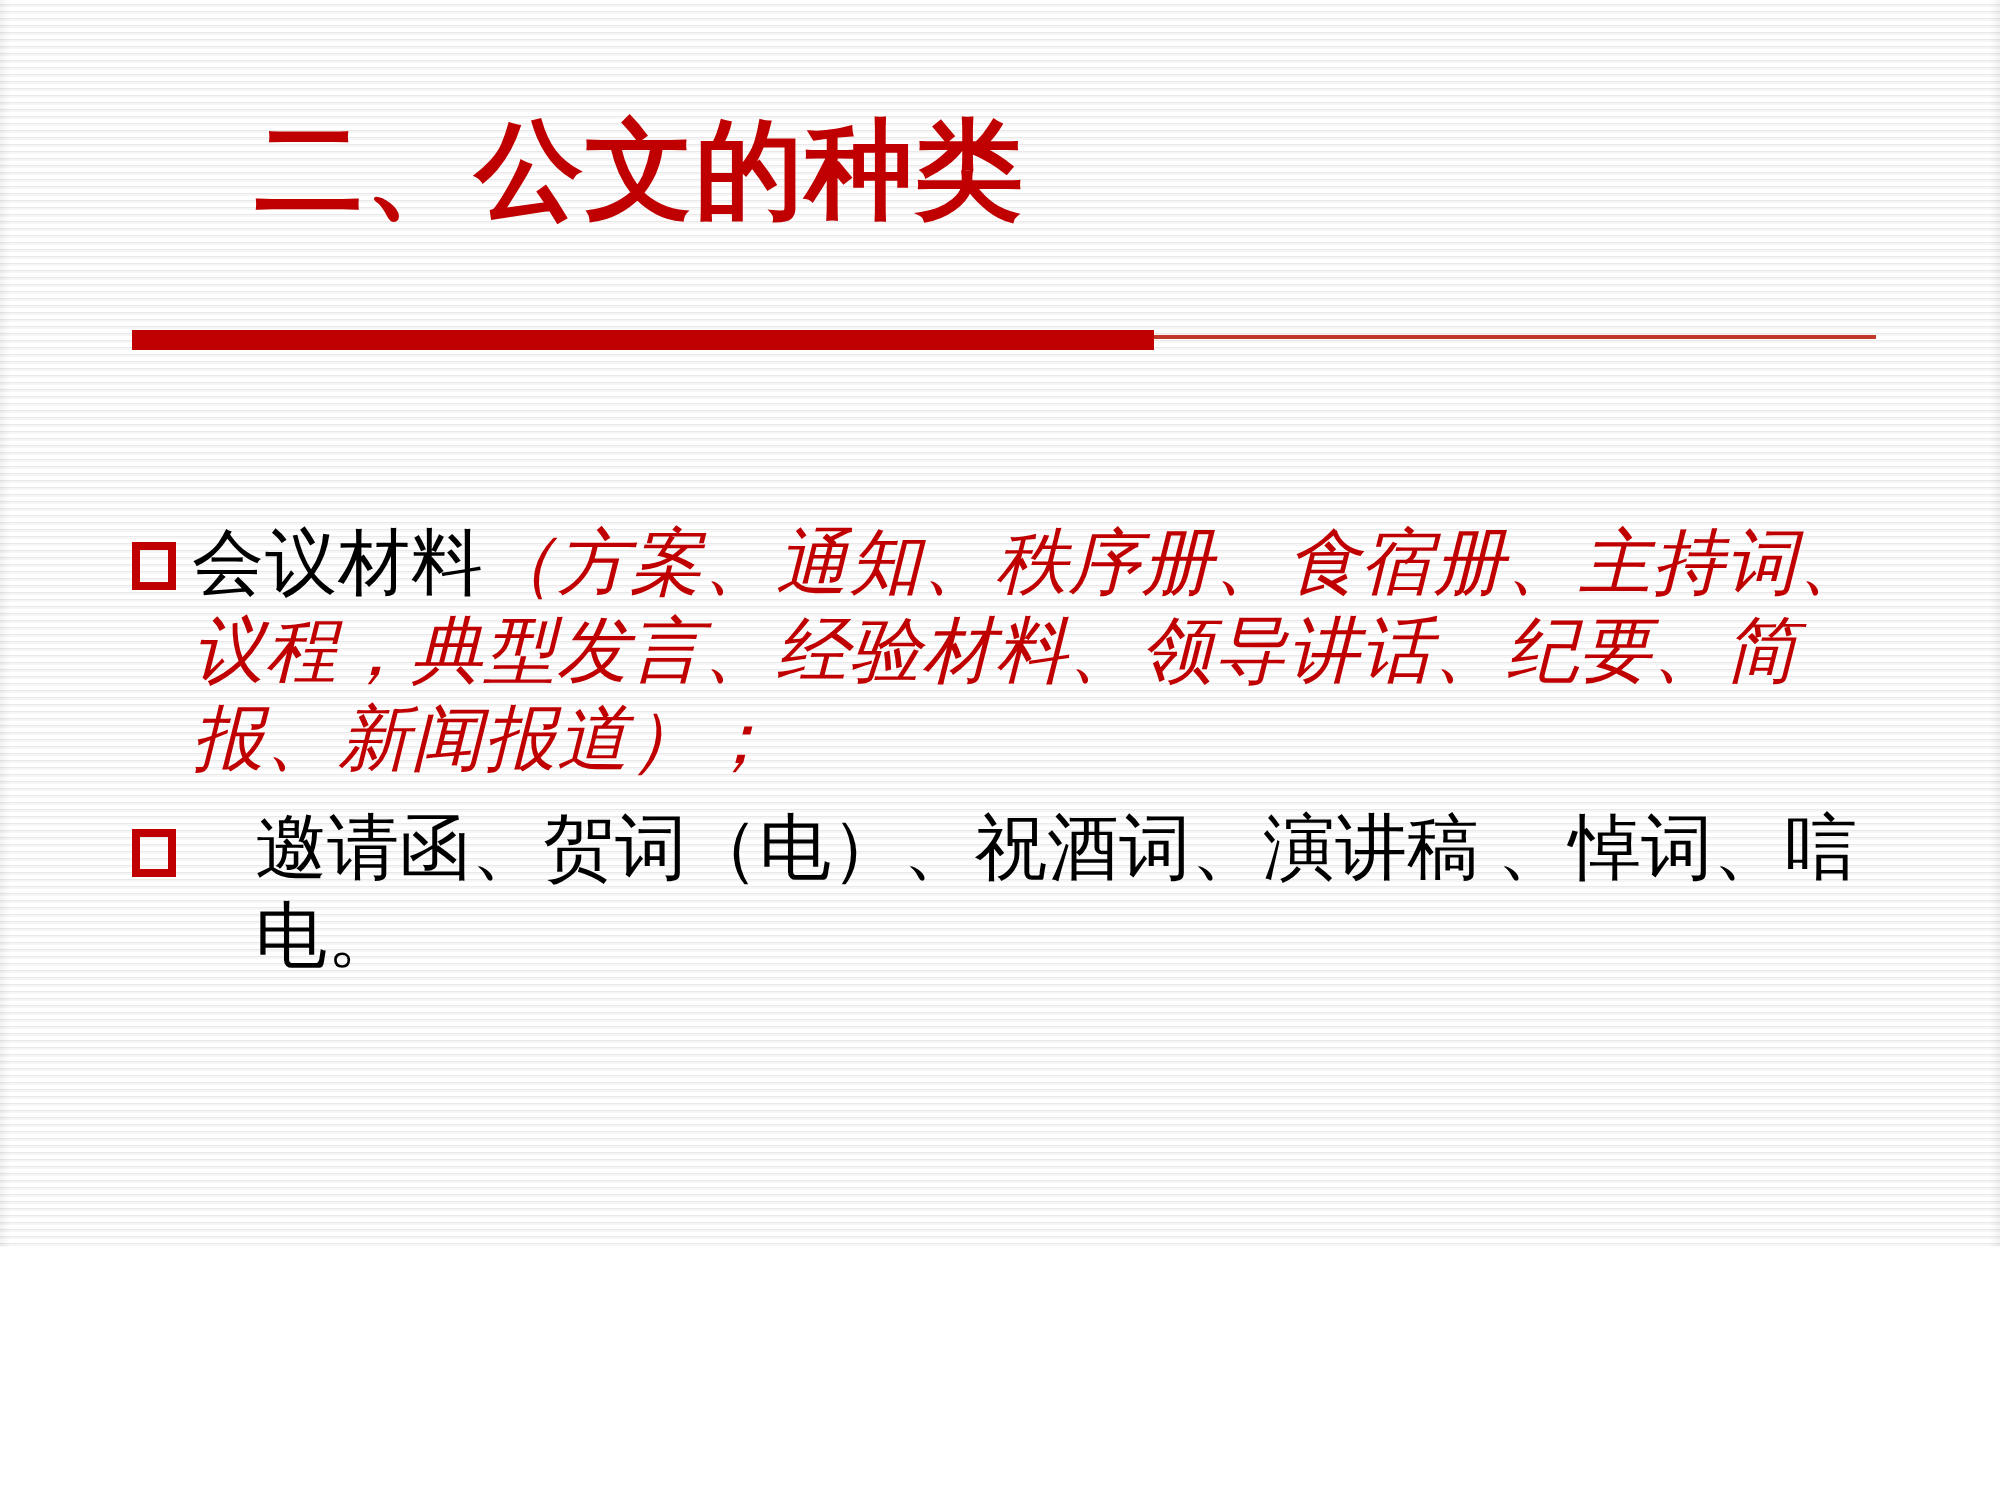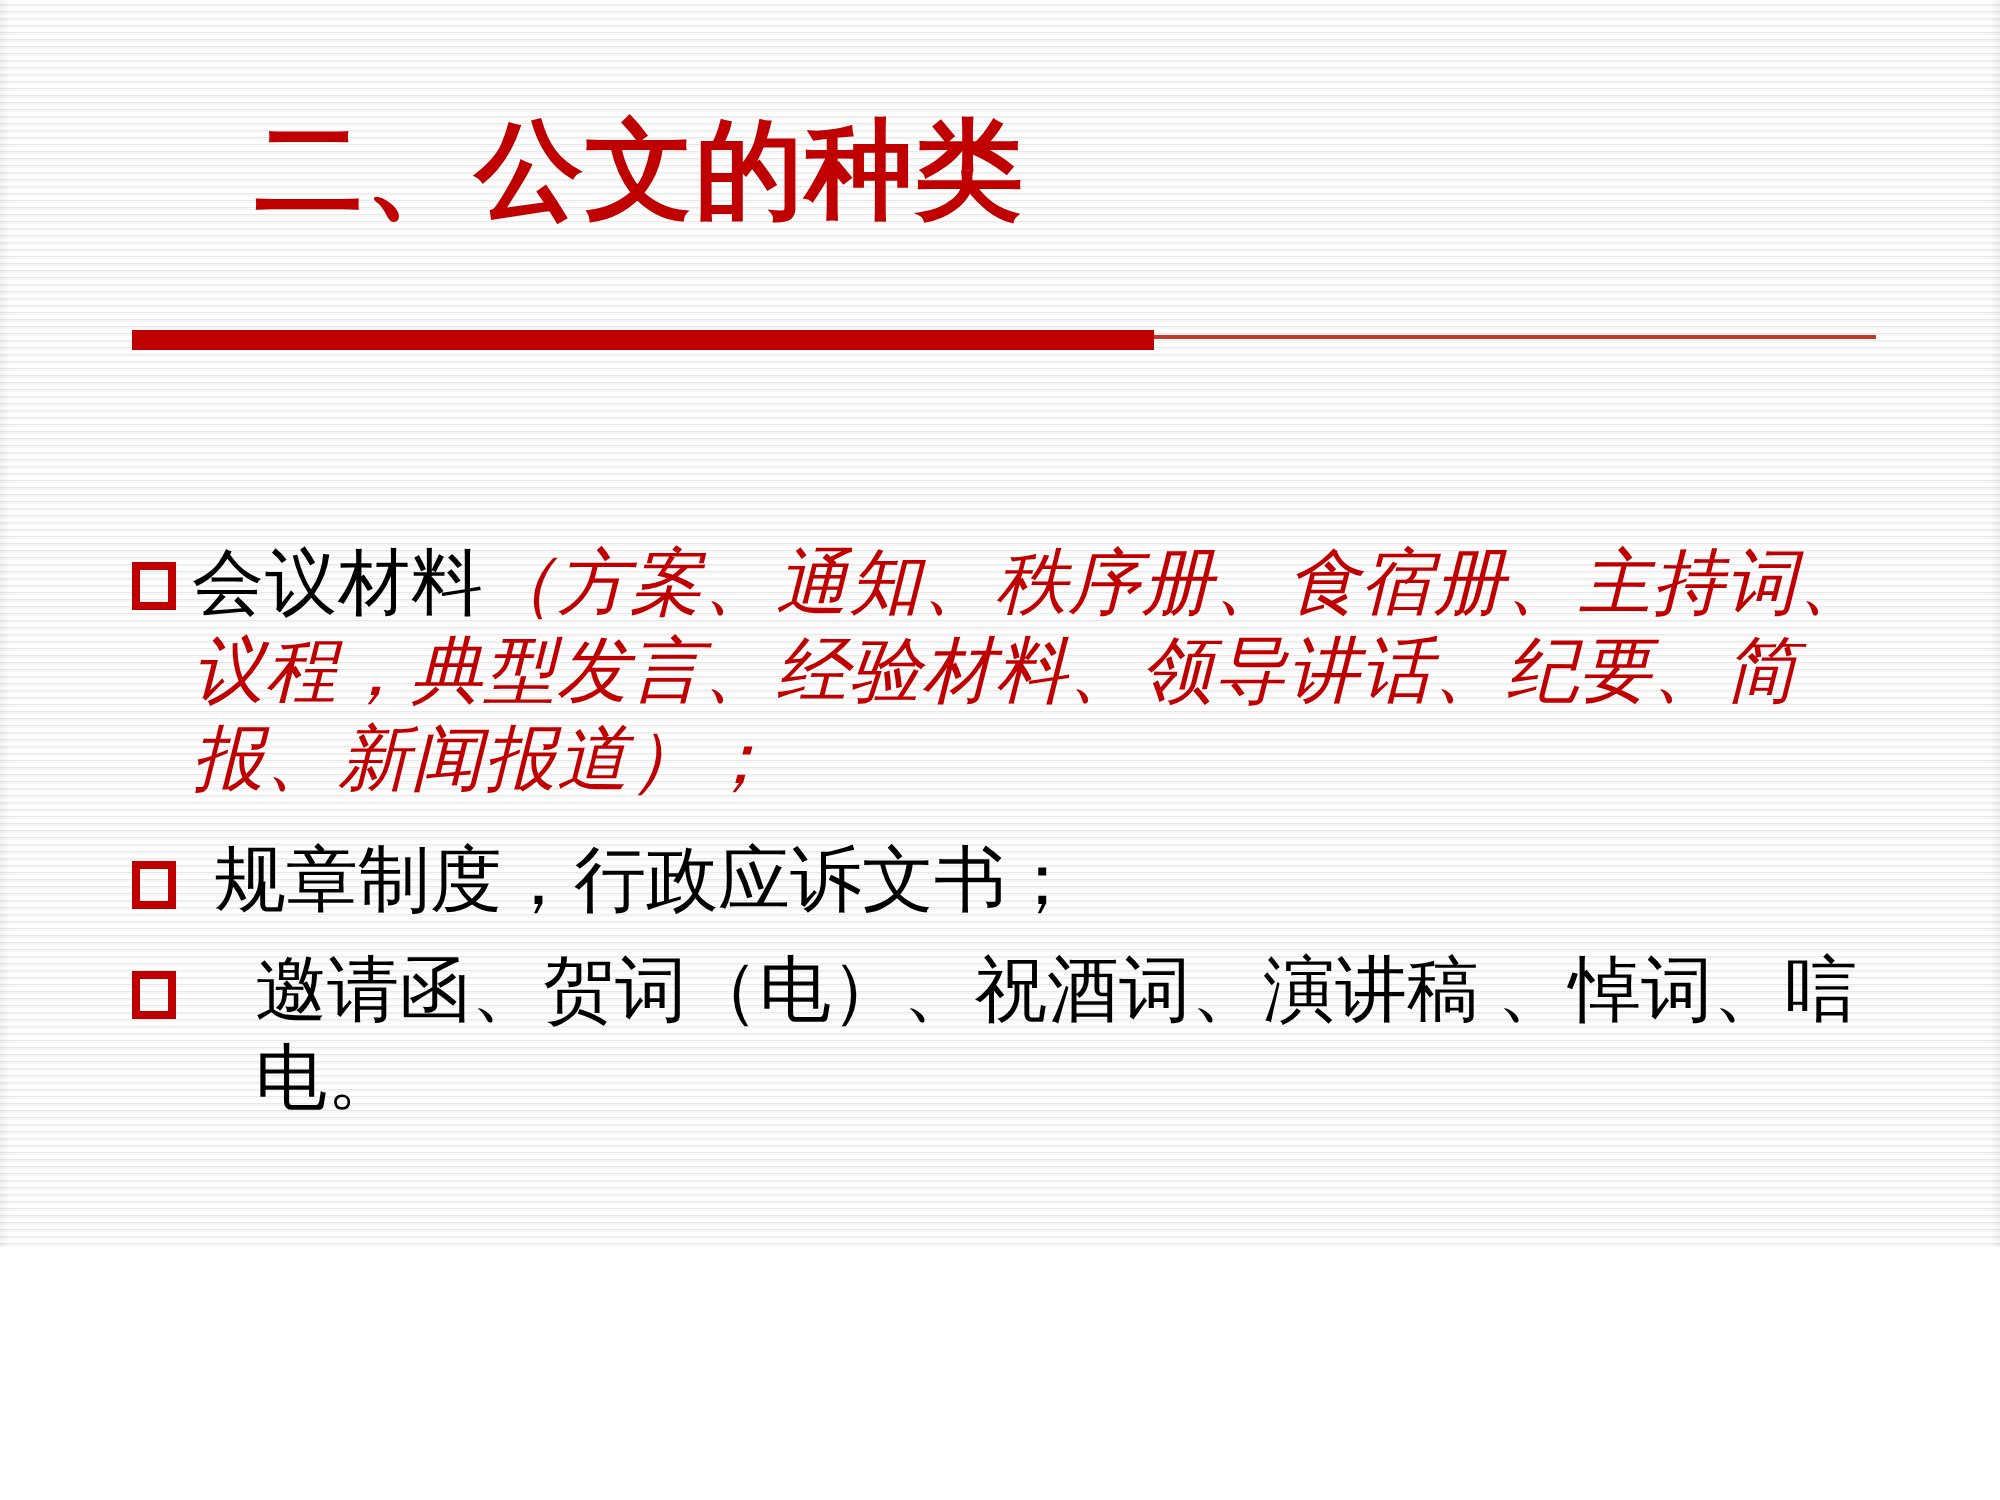--- a/index.html
+++ b/index.html
@@ -73,21 +73,21 @@
     top: 335px;
     width: 722px;
     height: 4px;
     background: #c0392b;
   }
 
   
   .body {
     position: absolute;
     left: 132px;
-    top: 540px;
+    top: 520px;
     width: 1790px;
   }
 
   .bullet-row {
     display: flex;
     align-items: flex-start;
     margin-bottom: 6px;
   }
 
   .bullet-marker {
@@ -154,24 +154,20 @@
 
   <div class="body">
 
     <div class="bullet-row item-1">
       <span class="bullet-marker"></span>
       <span class="bullet-text">
         <span class="seg-black">会议材料</span><span class="seg-red">（方案、通知、秩序册、食宿册、主持词、议程，典型发言、经验材料、领导讲话、纪要、简报、新闻报道）；</span>
       </span>
     </div>
 
-    <div class="bullet-row item-2">
-      <span class="bullet-marker"></span>
-      <span class="bullet-text"> 规章制度，行政应诉文书；</span>
-    </div>
 
     <div class="bullet-row item-3">
       <span class="bullet-marker"></span>
       <span class="bullet-text"> 邀请函、贺词（电）、祝酒词、演讲稿 、悼词、唁电。</span>
     </div>
 
   </div>
 
   <div class="bottom-rule"></div>
 

